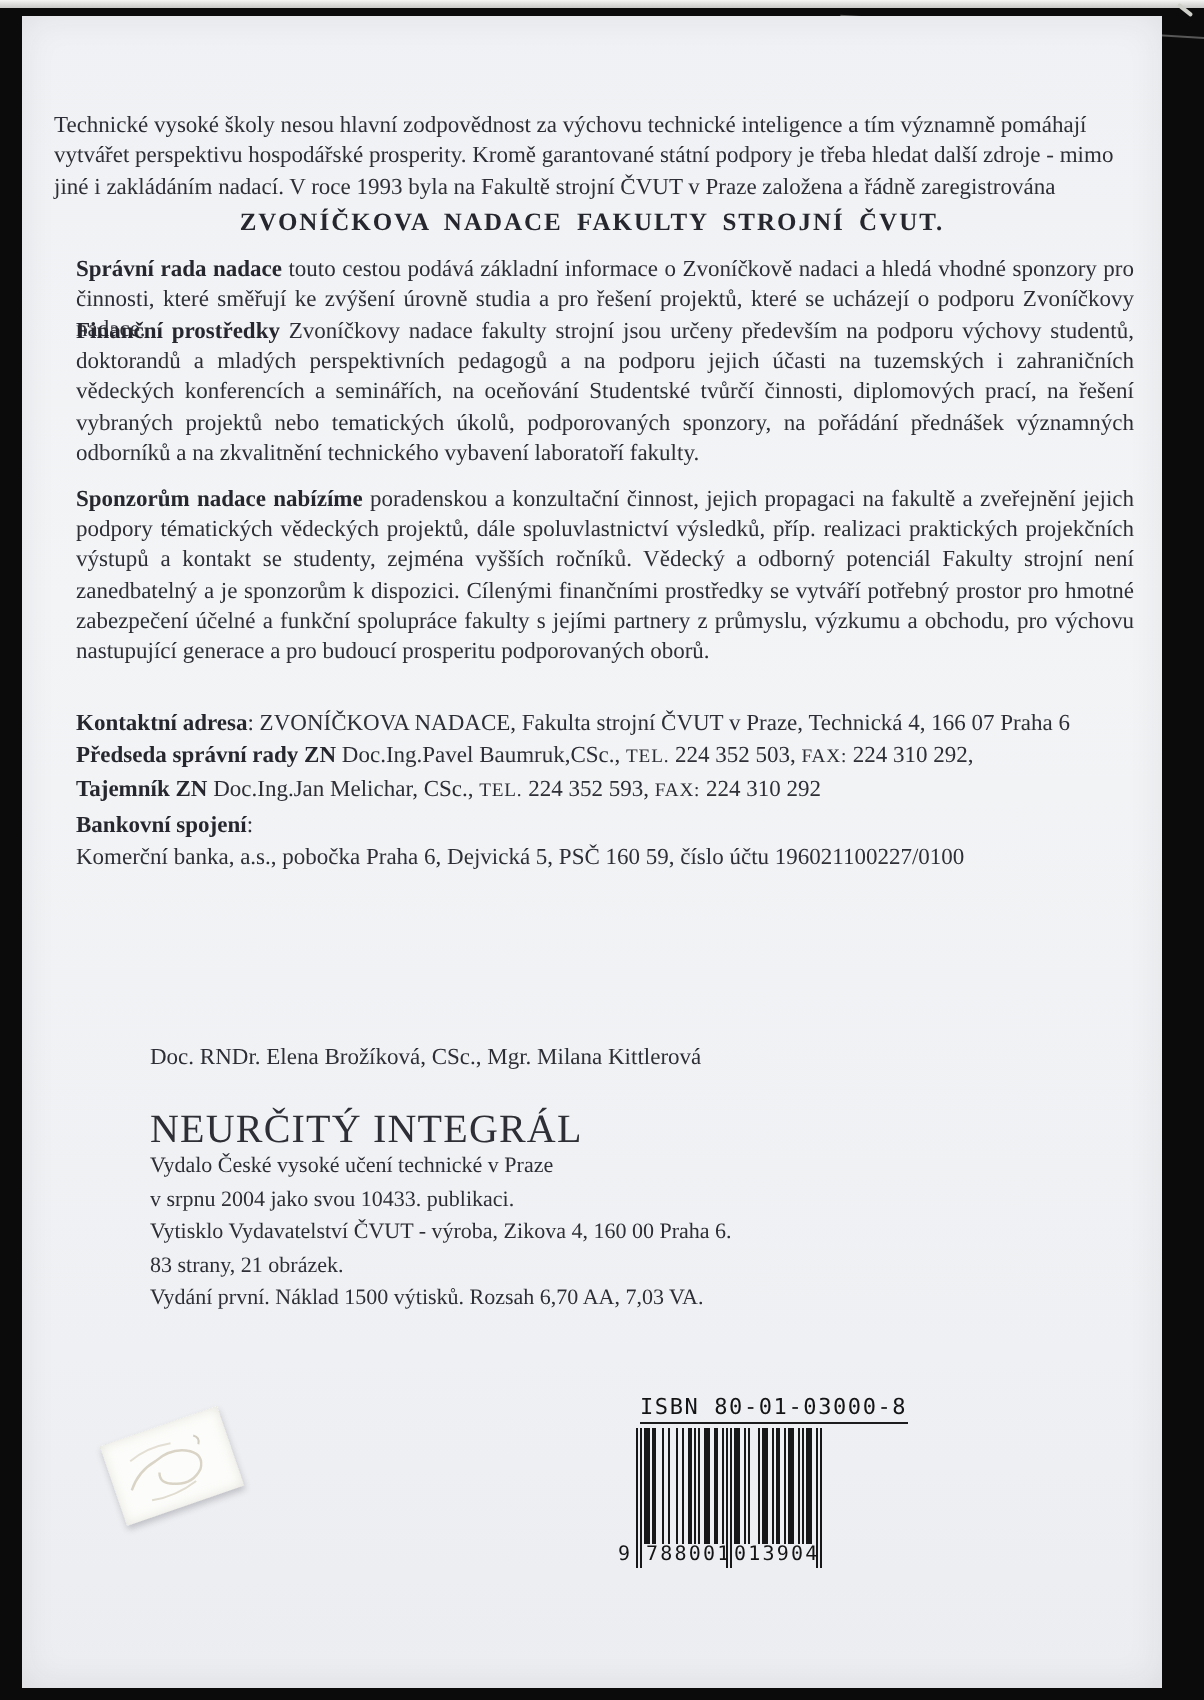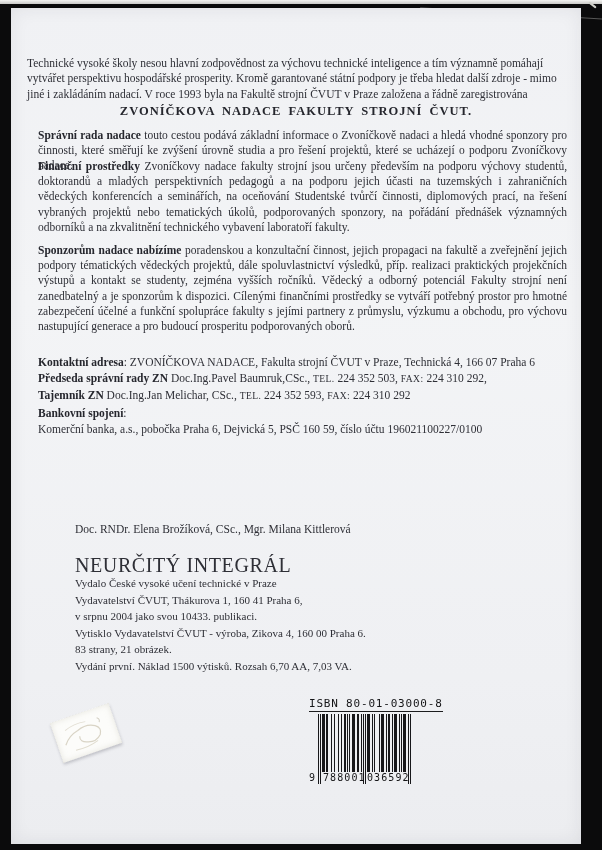--- a/index.html
+++ b/index.html
@@ -56,21 +56,21 @@
   .cl{font-size:11px;line-height:16.6px;}
   .sticker{
     left:44px;top:704px;width:62px;height:42px;
     transform:rotate(-19deg);
     background:#fcfcfa;
     box-shadow:0 2px 3px rgba(60,60,75,.25), inset 0 0 6px rgba(190,185,170,.35);
   }
   .sticker svg{position:absolute;left:0;top:0;}
   .barcode{left:298px;top:689px;width:112px;height:100px;}
   .isbn-label{
-    left:0;top:0;
+    left:11px;top:0;
     font-family:"DejaVu Sans Mono","Liberation Mono",monospace;
     font-size:11px;letter-spacing:.8px;color:#141416;
     border-bottom:1.5px solid #1c1c1e;padding-bottom:1px;white-space:nowrap;
   }
   .bars{left:9px;top:17px;width:93px;height:70px;}
   .bars .bar{top:0;background:#17171a;}
   .bc-digit{
     font-family:"DejaVu Sans Mono","Liberation Mono",monospace;
     font-size:10px;color:#141416;top:75px;white-space:nowrap;
   }
@@ -99,21 +99,20 @@
     <span class="cline"><span class="b">Tajemník ZN</span><span> Doc.Ing.Jan Melichar, CSc., </span><span class="sc">TEL.</span><span> 224 352 593, </span><span class="sc">FAX:</span><span> 224 310 292</span></span>
     <span class="cline"><span class="b">Bankovní spojení</span><span>:</span></span>
     <span class="cline"><span>Komerční banka, a.s., pobočka Praha 6, Dejvická 5, PSČ 160 59, číslo účtu 196021100227/0100</span></span>
   </div>
 
   <p class="authors">Doc. RNDr. Elena Brožíková, CSc., Mgr. Milana Kittlerová</p>
 
   <div class="colophon">
     <p class="book-title">NEURČITÝ INTEGRÁL</p>
     <p class="cl">Vydalo České vysoké učení technické v Praze</p>
-    <p class="cl">Vydavatelství ČVUT, Thákurova 1, 160 41 Praha 6,</p>
     <p class="cl">v srpnu 2004 jako svou 10433. publikaci.</p>
     <p class="cl">Vytisklo Vydavatelství ČVUT - výroba, Zikova 4, 160 00 Praha 6.</p>
     <p class="cl">83 strany, 21 obrázek.</p>
     <p class="cl">Vydání první. Náklad 1500 výtisků. Rozsah 6,70 AA, 7,03 VA.</p>
   </div>
 
   <div class="sticker">
     <svg width="62" height="42" viewBox="0 0 62 42">
       <path d="M8 26 Q14 18 24 16 Q34 12 42 17 Q48 21 44 27 Q38 33 30 30 Q22 28 24 22" fill="none" stroke="#d9d4c6" stroke-width="1.2"></path>
       <path d="M12 12 Q22 8 34 10" fill="none" stroke="#e3dfd4" stroke-width="1"></path>
@@ -151,15 +150,15 @@
         <div class="bar" style="position: absolute; left: 74.4px; width: 1px; height: 58px;"></div>
         <div class="bar" style="position: absolute; left: 76.36px; width: 2.94px; height: 58px;"></div>
         <div class="bar" style="position: absolute; left: 81.25px; width: 1px; height: 58px;"></div>
         <div class="bar" style="position: absolute; left: 83.21px; width: 1px; height: 58px;"></div>
         <div class="bar" style="position: absolute; left: 85.17px; width: 2.94px; height: 58px;"></div>
         <div class="bar" style="position: absolute; left: 90.06px; width: 1px; height: 70px;"></div>
         <div class="bar" style="position: absolute; left: 92.02px; width: 1px; height: 70px;"></div>
       </div>
     <span class="bc-digit d9">9</span>
     <span class="bc-digit dg1">788001</span>
-    <span class="bc-digit dg2">036592</span>
+    <span class="bc-digit dg2">013904</span>
   </div>
 </div>
 
 </body></html>

